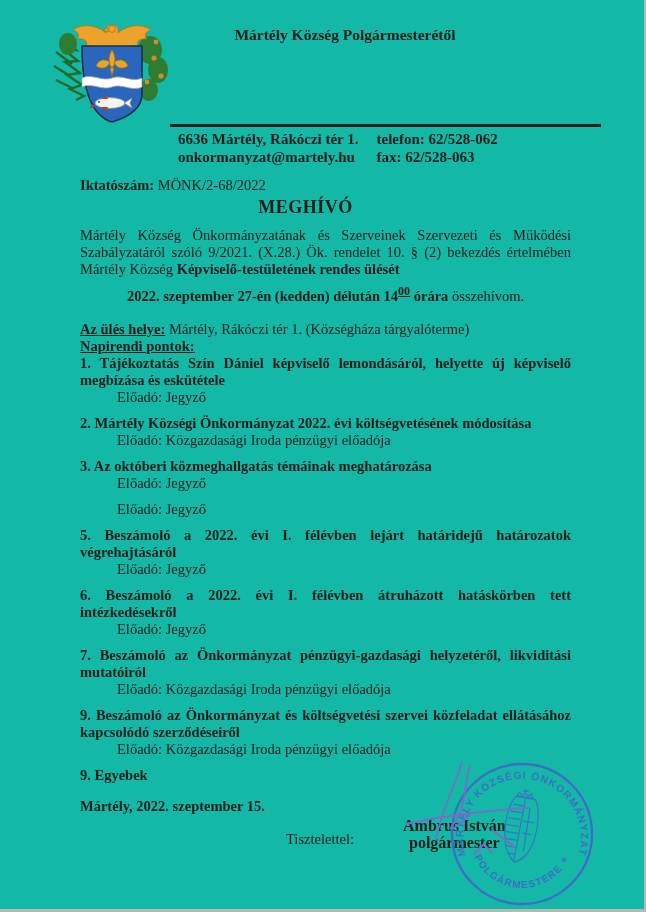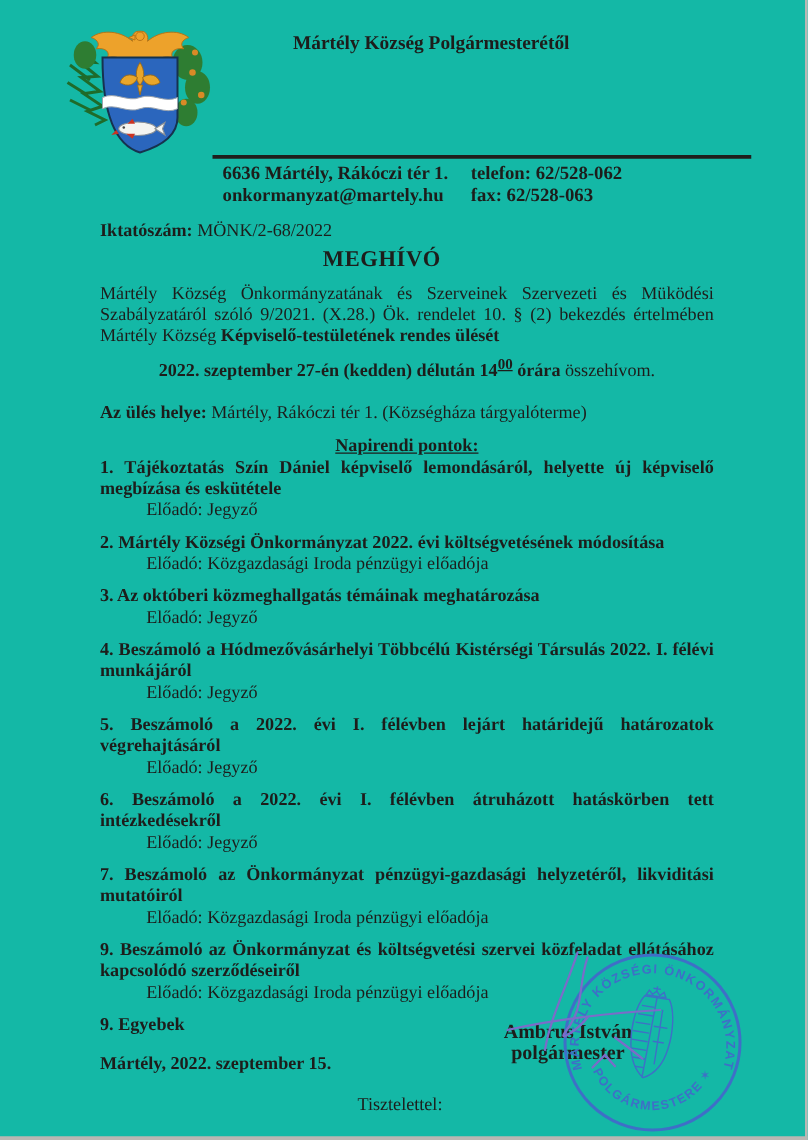--- a/index.html
+++ b/index.html
@@ -41,24 +41,24 @@
     font-size:14.5px;line-height:17px;
   }
   .iktatoszam .label{font-weight:bold;}
   .doc-heading{
     text-align:center;font-weight:bold;font-size:18px;line-height:20px;
     letter-spacing:.5px;margin:3px 40px 10px 0;
   }
   .intro{text-align:justify;}
   .dateline{text-align:center;margin-top:5px;}
   .b{font-weight:bold;}
-  .u{}
+  .u{text-decoration:underline;}
   sup.hour{font-size:12px;vertical-align:super;text-decoration:underline;font-weight:bold;}
   .location{margin-top:16px;}
-  .agenda-heading{margin-top:10px;font-weight:bold;text-decoration:underline;text-align:center;}
+  .agenda-heading{font-weight:bold;text-decoration:underline;}
   .agenda-item{margin-bottom:9px;}
   .agenda-item .title{font-weight:bold;text-align:justify;}
   .agenda-item .presenter{padding-left:37px;}
   .agenda-item .presenter:empty{display:none;}
   .date-place{margin-top:14px;font-weight:bold;}
   .closing{margin-top:16px;padding-left:206px;}
   .signer{
     position:absolute;left:403px;top:817px;
     font-weight:bold;font-size:16px;line-height:17px;
   }
@@ -162,21 +162,20 @@
     </div>
     <div class="agenda-item">
       <div class="title">2. Mártély Községi Önkormányzat 2022. évi költségvetésének módosítása</div>
       <div class="presenter">Előadó: Közgazdasági Iroda pénzügyi előadója</div>
     </div>
     <div class="agenda-item">
       <div class="title">3. Az októberi közmeghallgatás témáinak meghatározása</div>
       <div class="presenter">Előadó: Jegyző</div>
     </div>
     <div class="agenda-item">
-      <div class="title">4. Beszámoló a Hódmezővásárhelyi Többcélú Kistérségi Társulás 2022. I. félévi munkájáról</div>
       <div class="presenter">Előadó: Jegyző</div>
     </div>
     <div class="agenda-item">
       <div class="title">5. Beszámoló a 2022. évi I. félévben lejárt határidejű határozatok végrehajtásáról</div>
       <div class="presenter">Előadó: Jegyző</div>
     </div>
     <div class="agenda-item">
       <div class="title">6. Beszámoló a 2022. évi I. félévben átruházott hatáskörben tett intézkedésekről</div>
       <div class="presenter">Előadó: Jegyző</div>
     </div>

